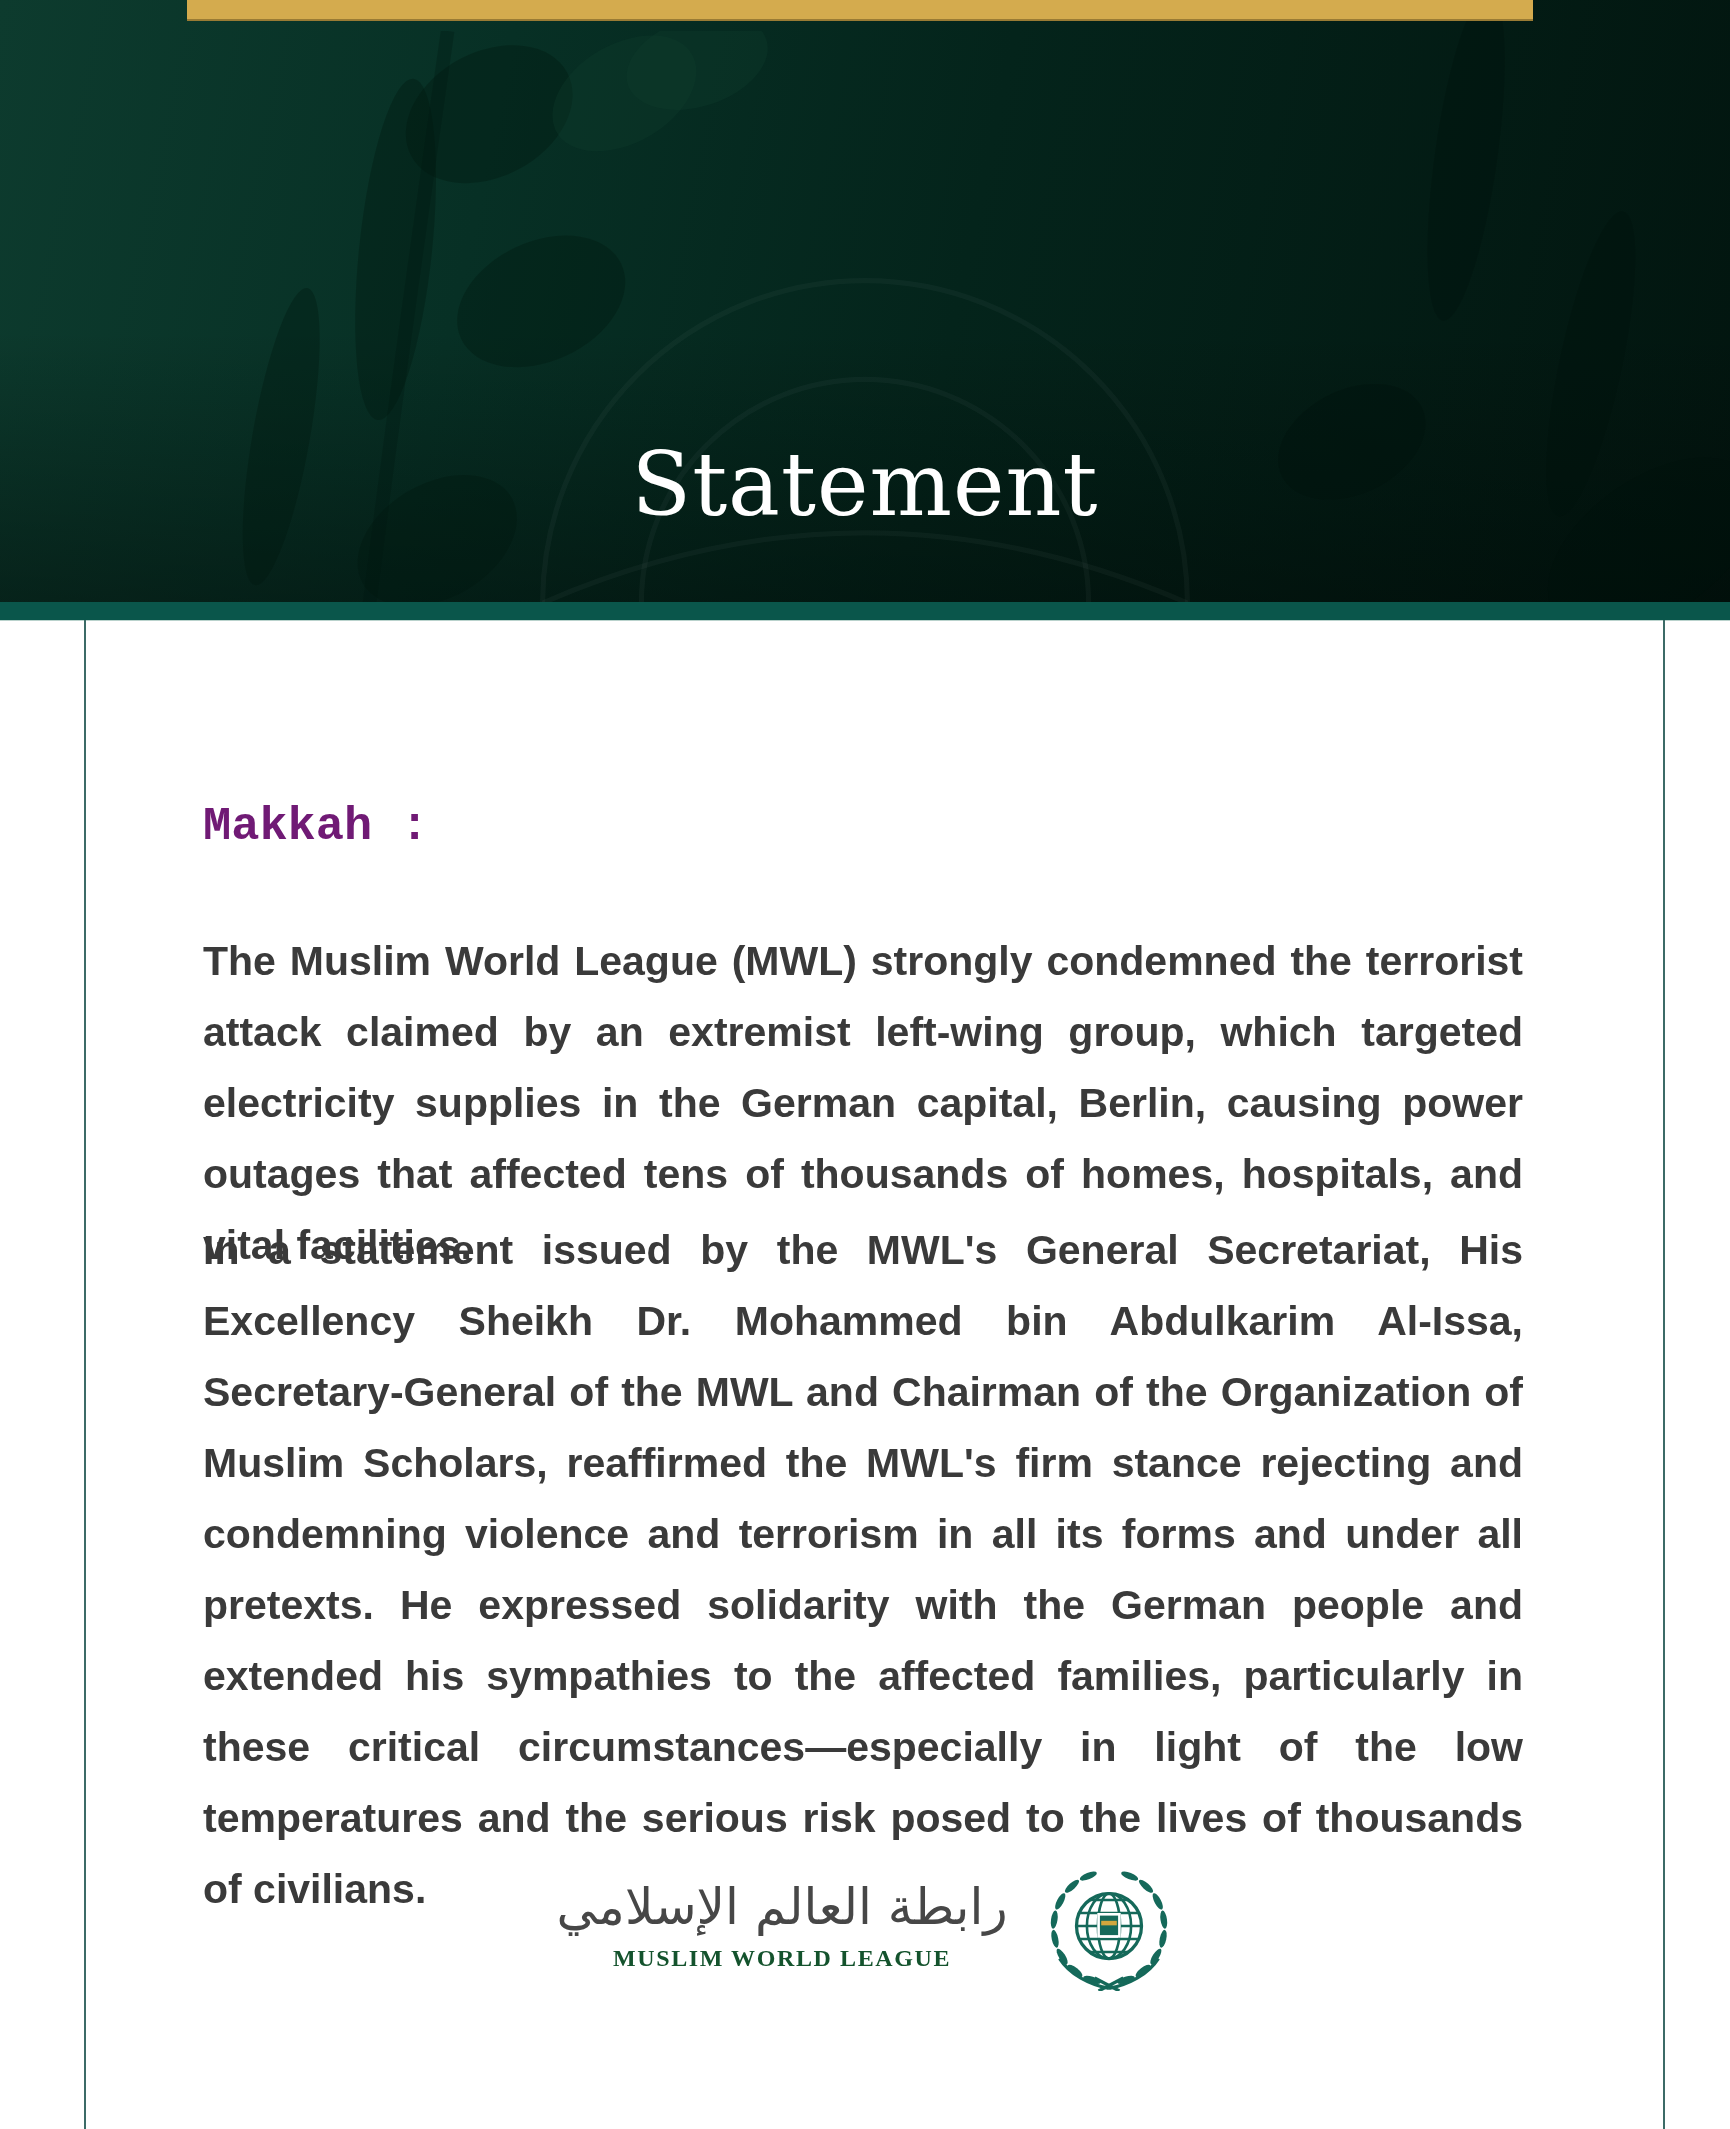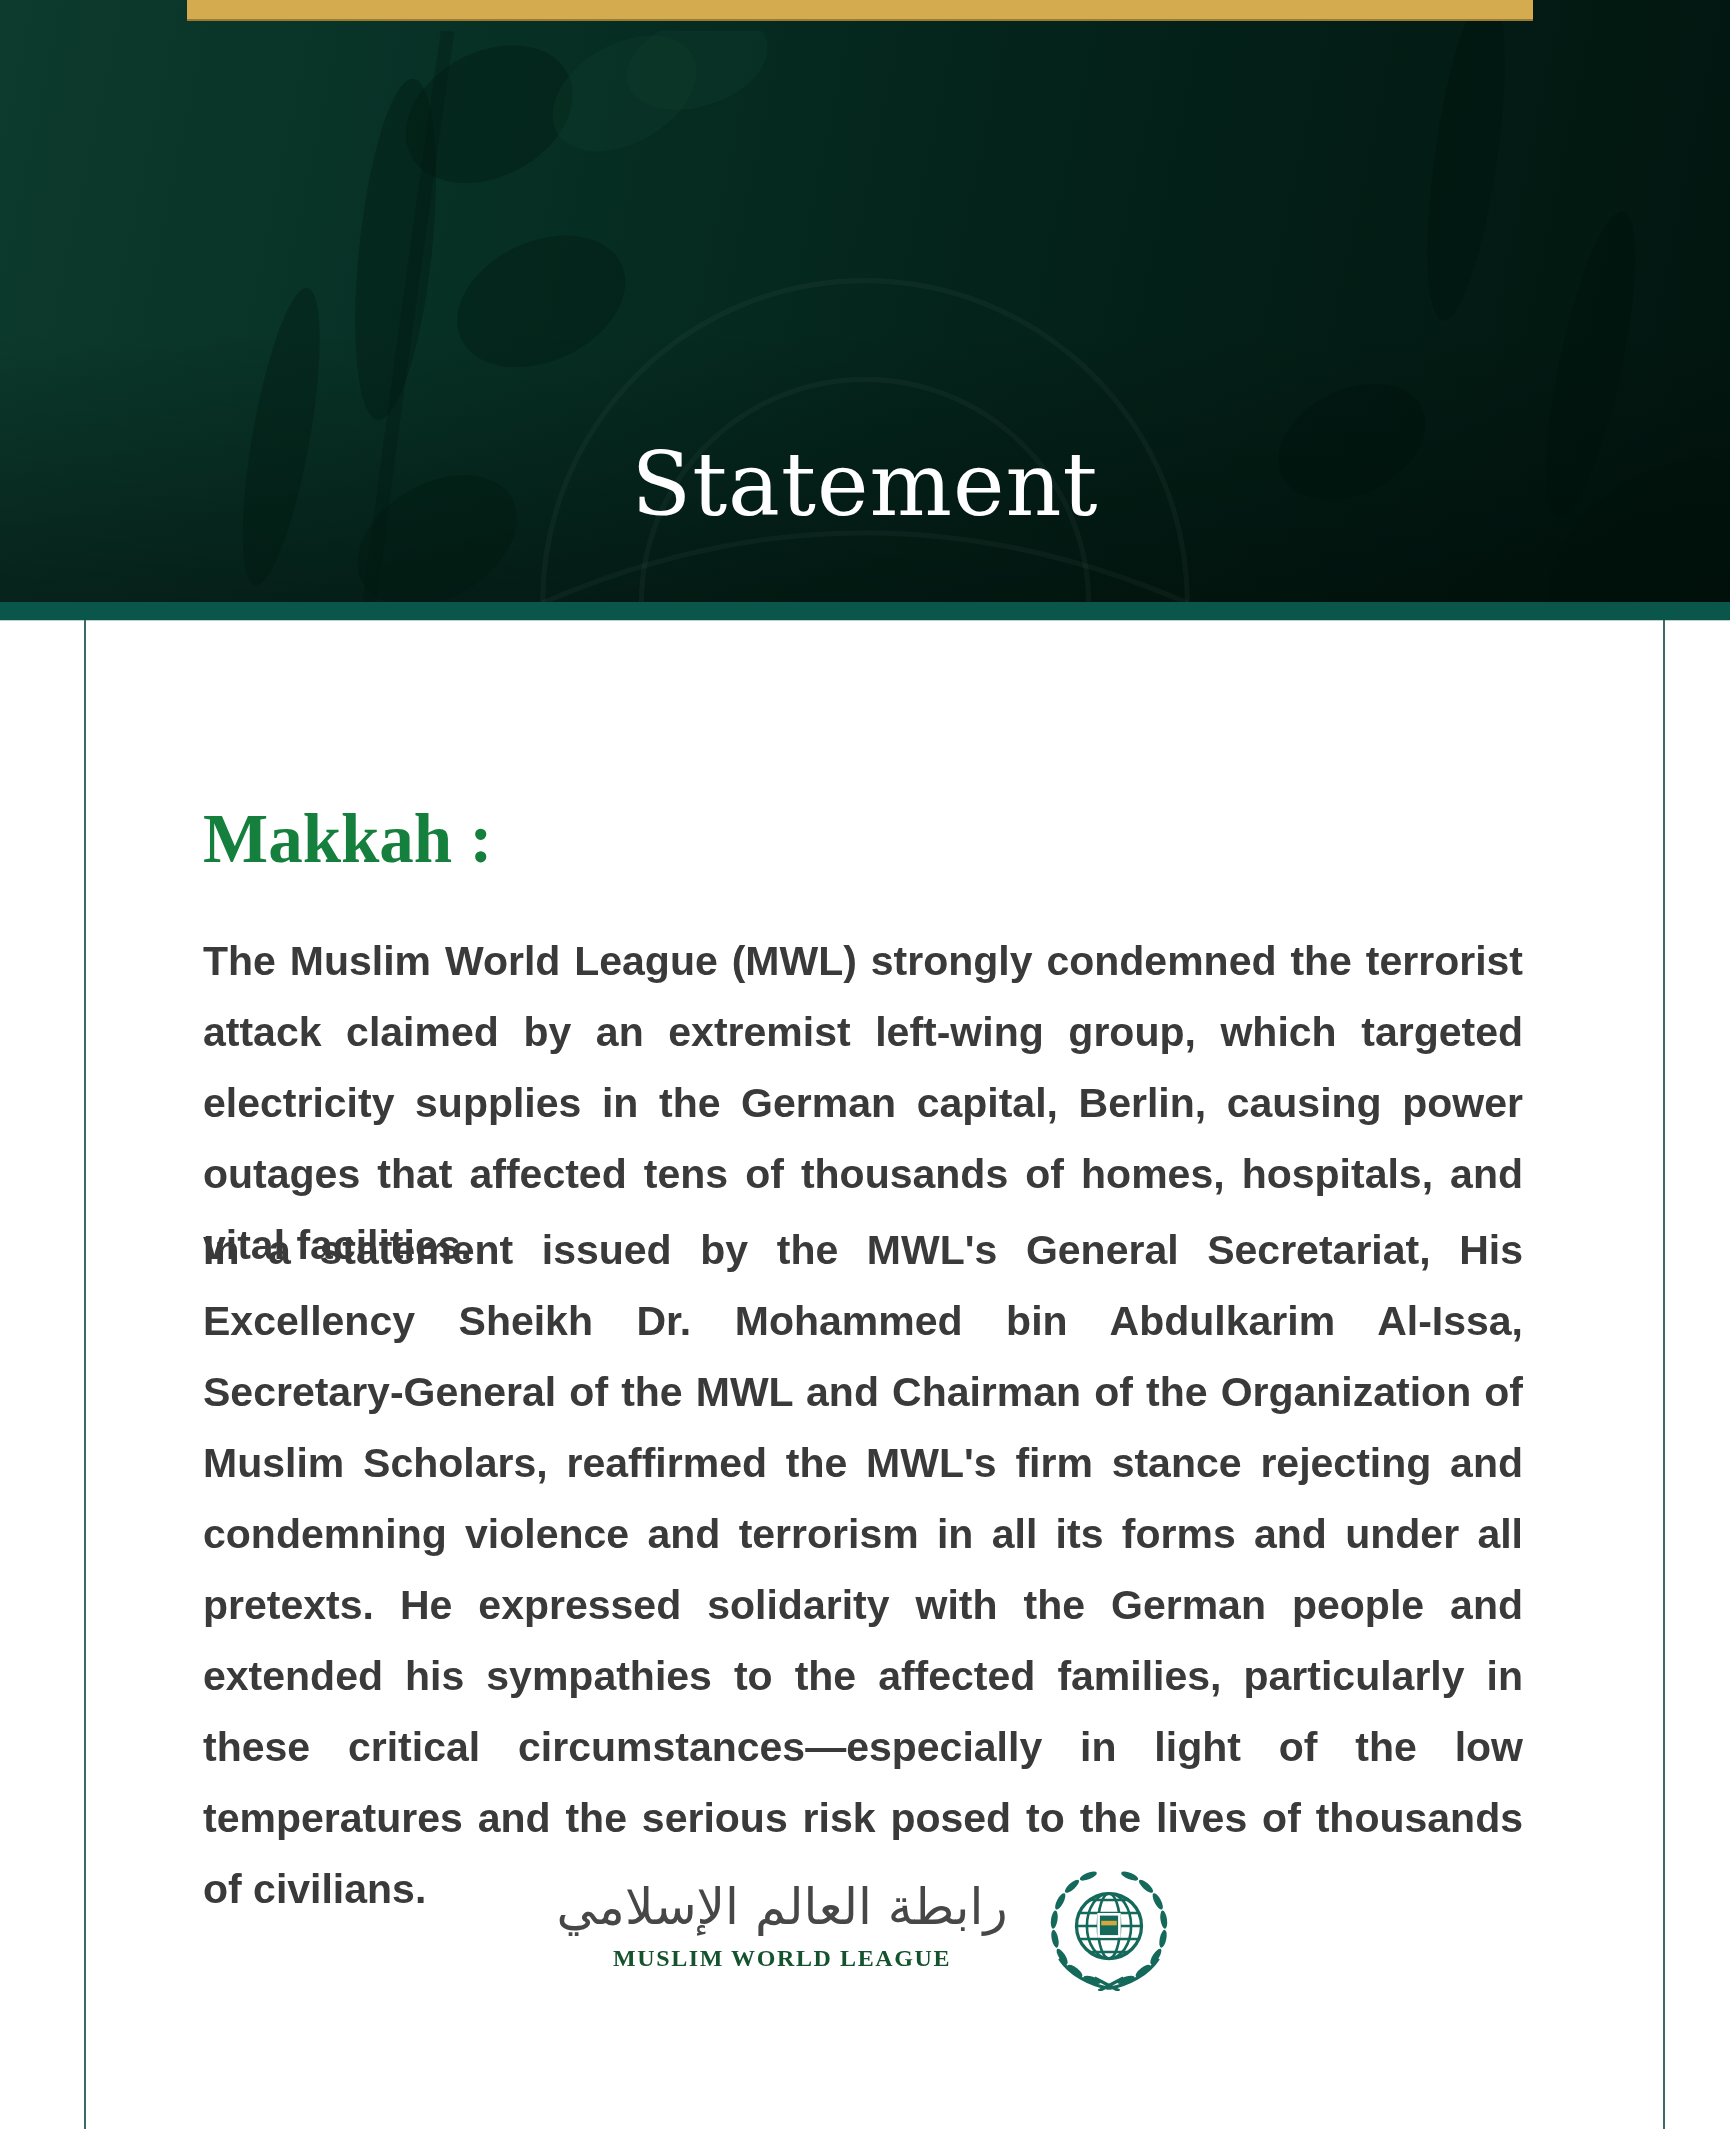--- a/index.html
+++ b/index.html
@@ -29,22 +29,22 @@
     border-bottom:1.6px solid #b9d2cc;
   }
   .deco{position:absolute;pointer-events:none;}
 
   
   .rule{position:absolute;top:620px;bottom:0;width:1.6px;height:1510px;}
   .rule.left{left:84px;}
   .rule.right{left:1663px;}
   .location-heading{
     position:absolute;left:203px;top:800px;width:1320px;
-    font-family:Liberation Serif, serif;font-weight:700;
-    font-size:69px;color:#15803d;
+    font-family:Liberation Mono, monospace;font-weight:700;
+    font-size:47px;color:#701a75;
   }
   .para{
     position:absolute;left:203px;width:1320px;
     font-family:"Liberation Sans",sans-serif;font-weight:700;
     font-size:41px;line-height:71px;color:#3a3a3a;
     text-align:justify;letter-spacing:0px;
   }
   .para.p1{top:926px;}
   .para.p2{top:1215px;}
 

